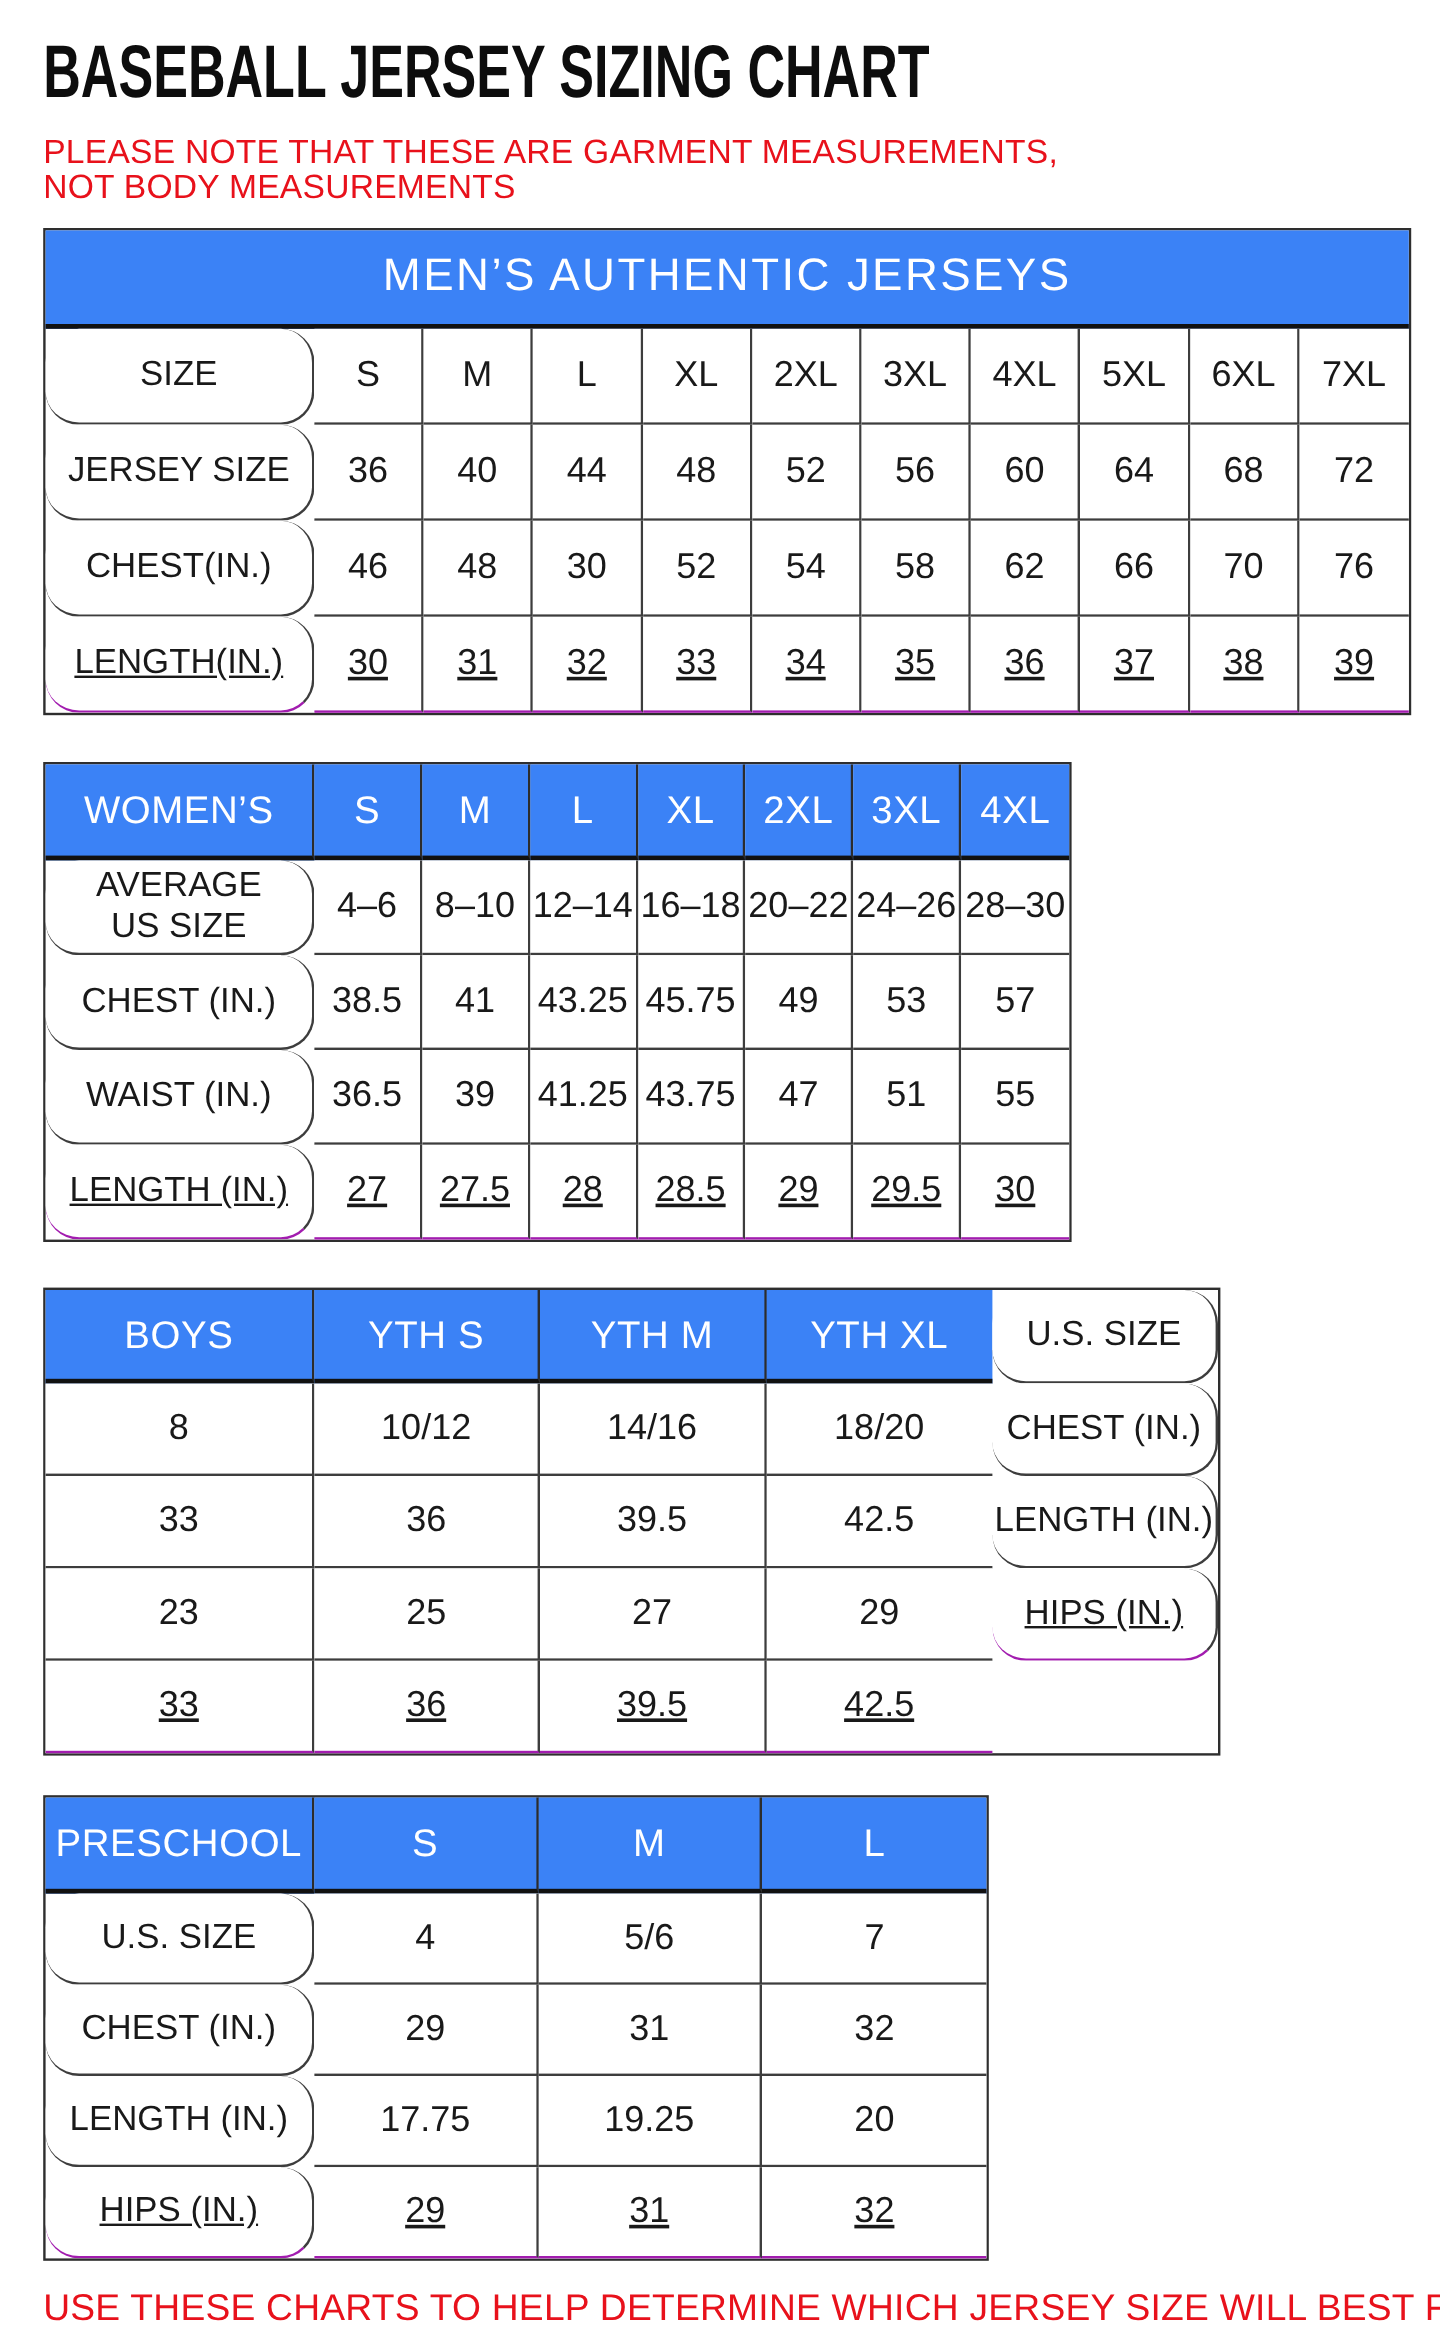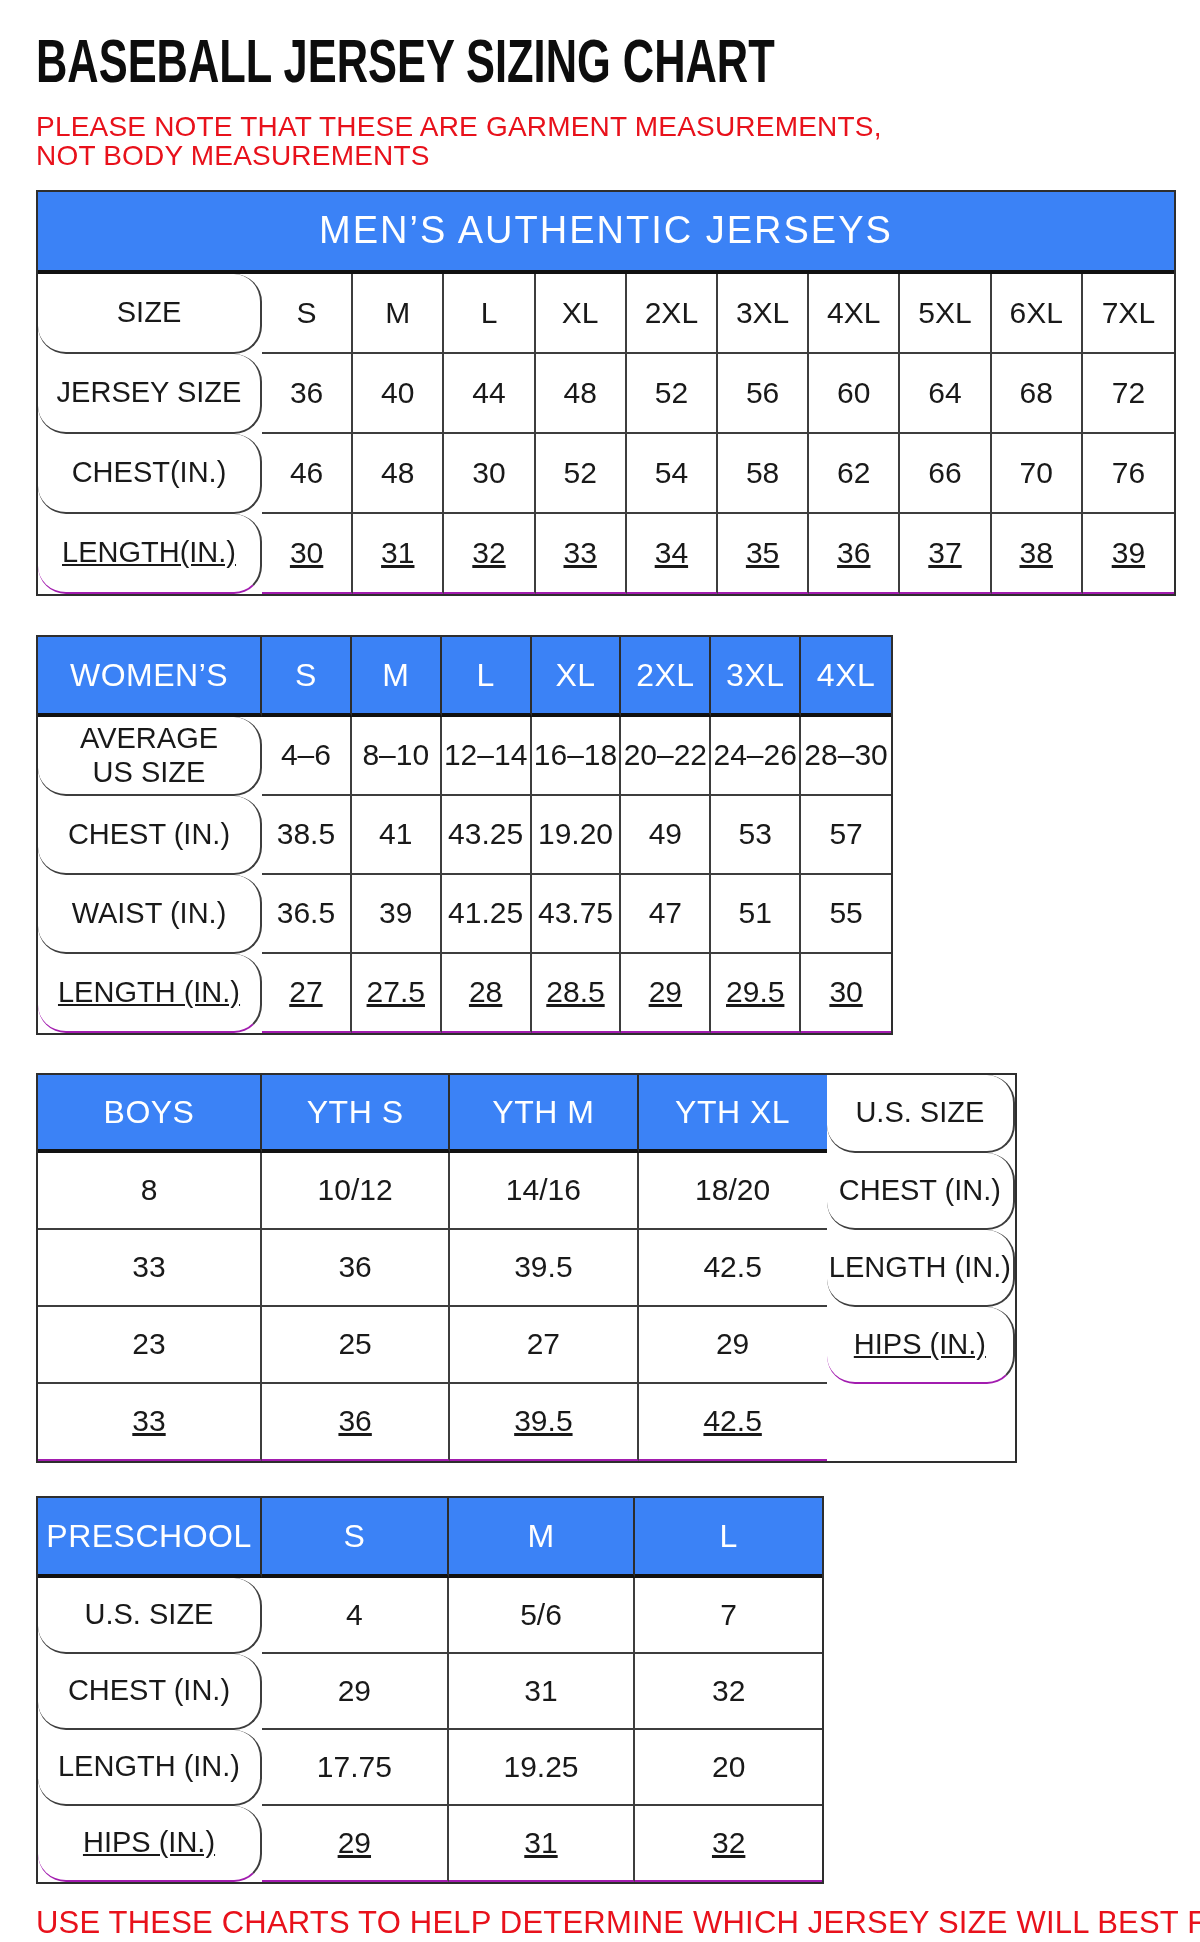--- a/index.html
+++ b/index.html
@@ -156,21 +156,21 @@
         <div class="cell val">8–10</div>
         <div class="cell val">12–14</div>
         <div class="cell val">16–18</div>
         <div class="cell val">20–22</div>
         <div class="cell val">24–26</div>
         <div class="cell val lastcol">28–30</div>
         <div class="cell rowlabel">CHEST (IN.)</div>
         <div class="cell val">38.5</div>
         <div class="cell val">41</div>
         <div class="cell val">43.25</div>
-        <div class="cell val">19.20</div>
+        <div class="cell val">45.75</div>
         <div class="cell val">49</div>
         <div class="cell val">53</div>
         <div class="cell val lastcol">57</div>
         <div class="cell rowlabel">WAIST (IN.)</div>
         <div class="cell val">36.5</div>
         <div class="cell val">39</div>
         <div class="cell val">41.25</div>
         <div class="cell val">43.75</div>
         <div class="cell val">47</div>
         <div class="cell val">51</div>

